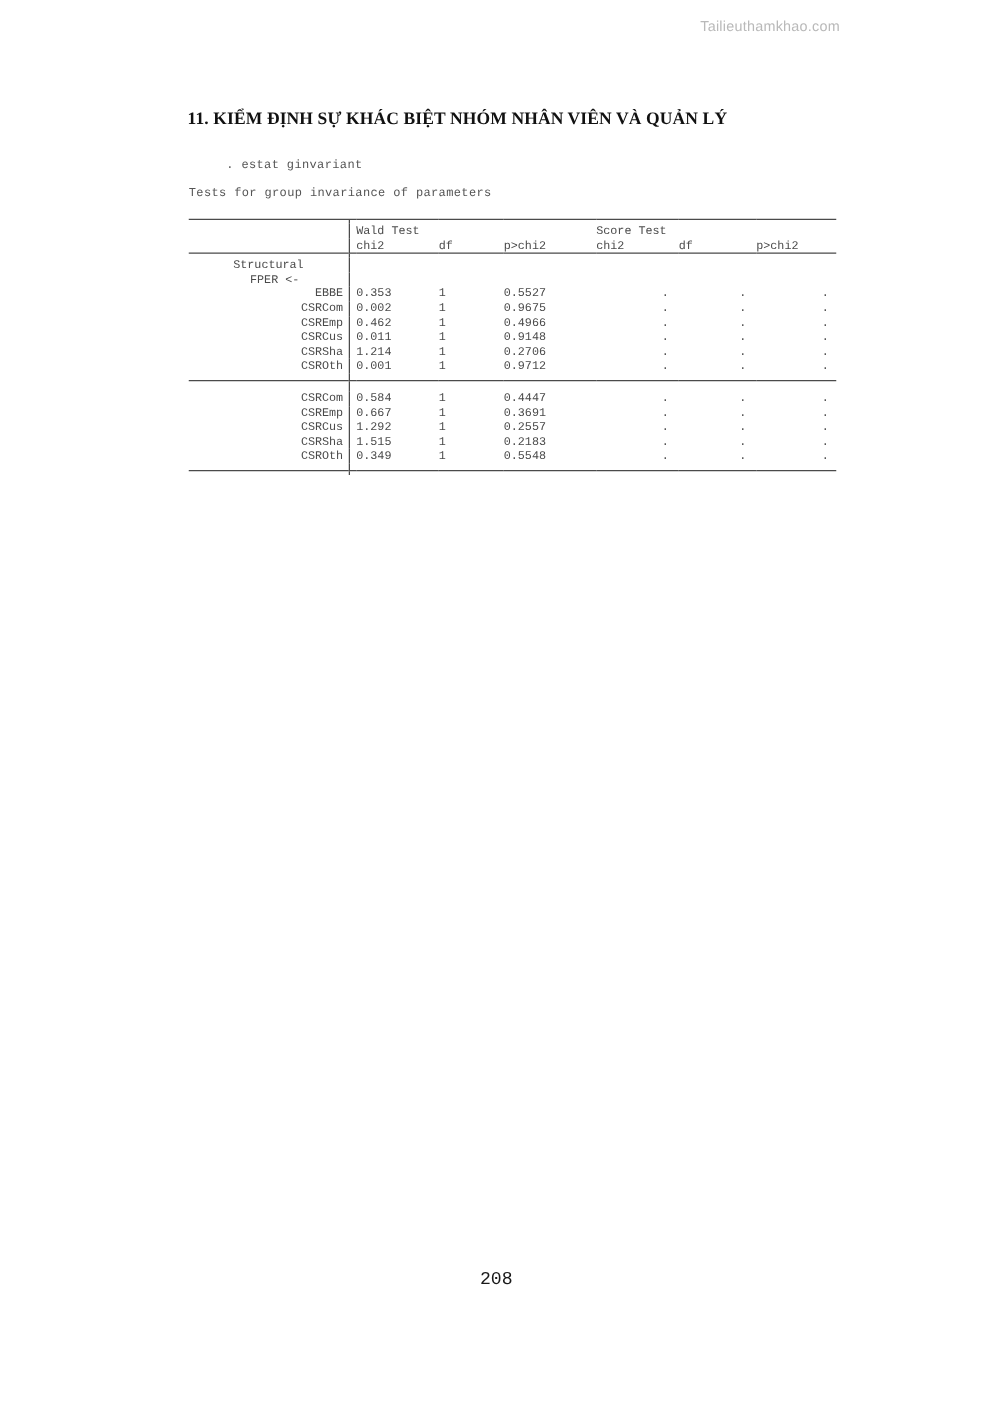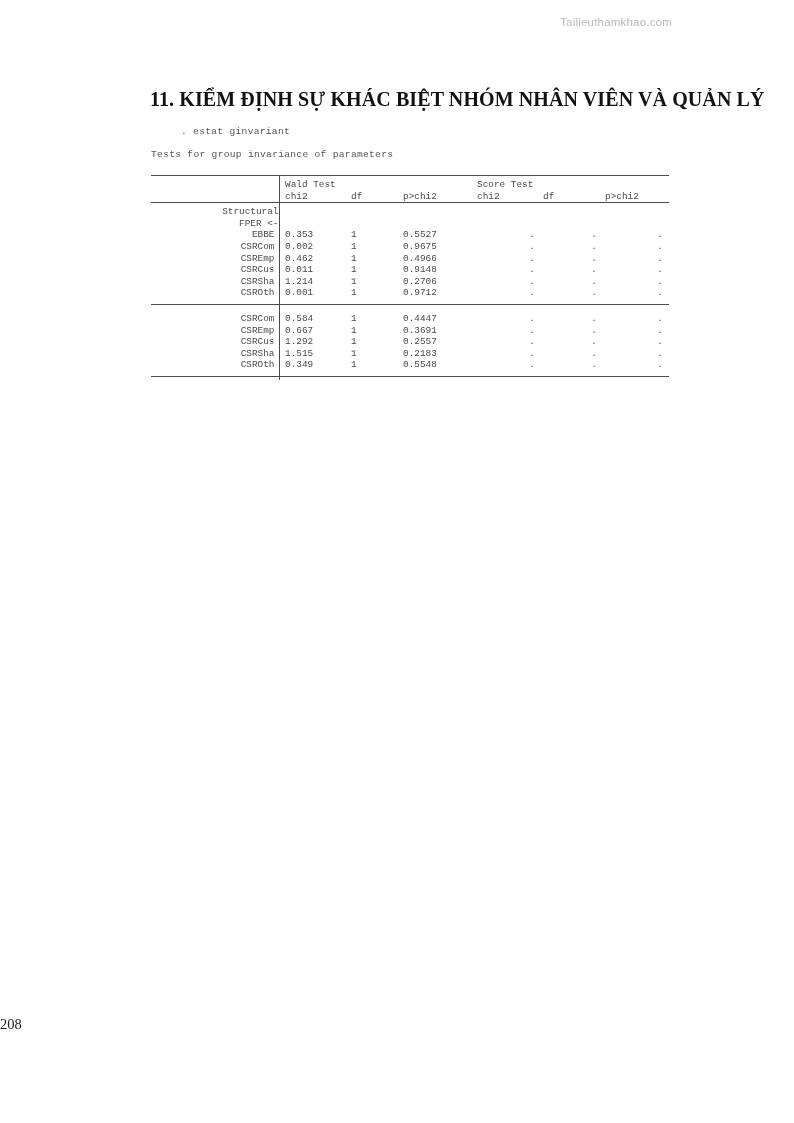--- a/index.html
+++ b/index.html
@@ -28,21 +28,21 @@
     font-size: 11.5px;
     color: #b9b9b9;
     letter-spacing: 0.2px;
   }
   .heading {
     position: absolute;
     top: 88px;
     left: 150px;
     font-family: "Liberation Serif", serif;
     font-weight: bold;
-    font-size: 20px;
+    font-size: 14px;
     color: #111111;
     letter-spacing: 0.1px;
     white-space: nowrap;
   }
   .cmdline {
     position: absolute;
     top: 126px;
     left: 151px;
     font-family: "Liberation Mono", monospace;
     font-size: 9.6px;
@@ -109,34 +109,34 @@
   tr.rule-bot td {
     border-top: 1px solid #4a4a4a;
     height: 3px;
     line-height: 3px;
   }
   tr.spacer td { height: 5px; line-height: 5px; }
 
   .sep-cell { border-left: 1px solid #4a4a4a; }
 
   .grp-line {
-    text-align: right;
+    text-align: center;
     padding-left: 0 !important;
   }
   .indent1 { padding-left: 10px !important; }
   .varname { text-align: right; padding-right: 4px !important; }
   .dot { text-align: right; }
 
   .pagenum {
     position: absolute;
     top: 1016px;
     left: 0;
     width: 794px;
-    text-align: left;
-    font-family: Liberation Serif, serif;
+    text-align: center;
+    font-family: Liberation Mono, monospace;
     font-size: 14.5px;
     color: #1a1a1a;
   }
 </style>
 </head>
 <body>
 
 <div class="page">
 
   <div class="watermark">Tailieuthamkhao.com</div>

